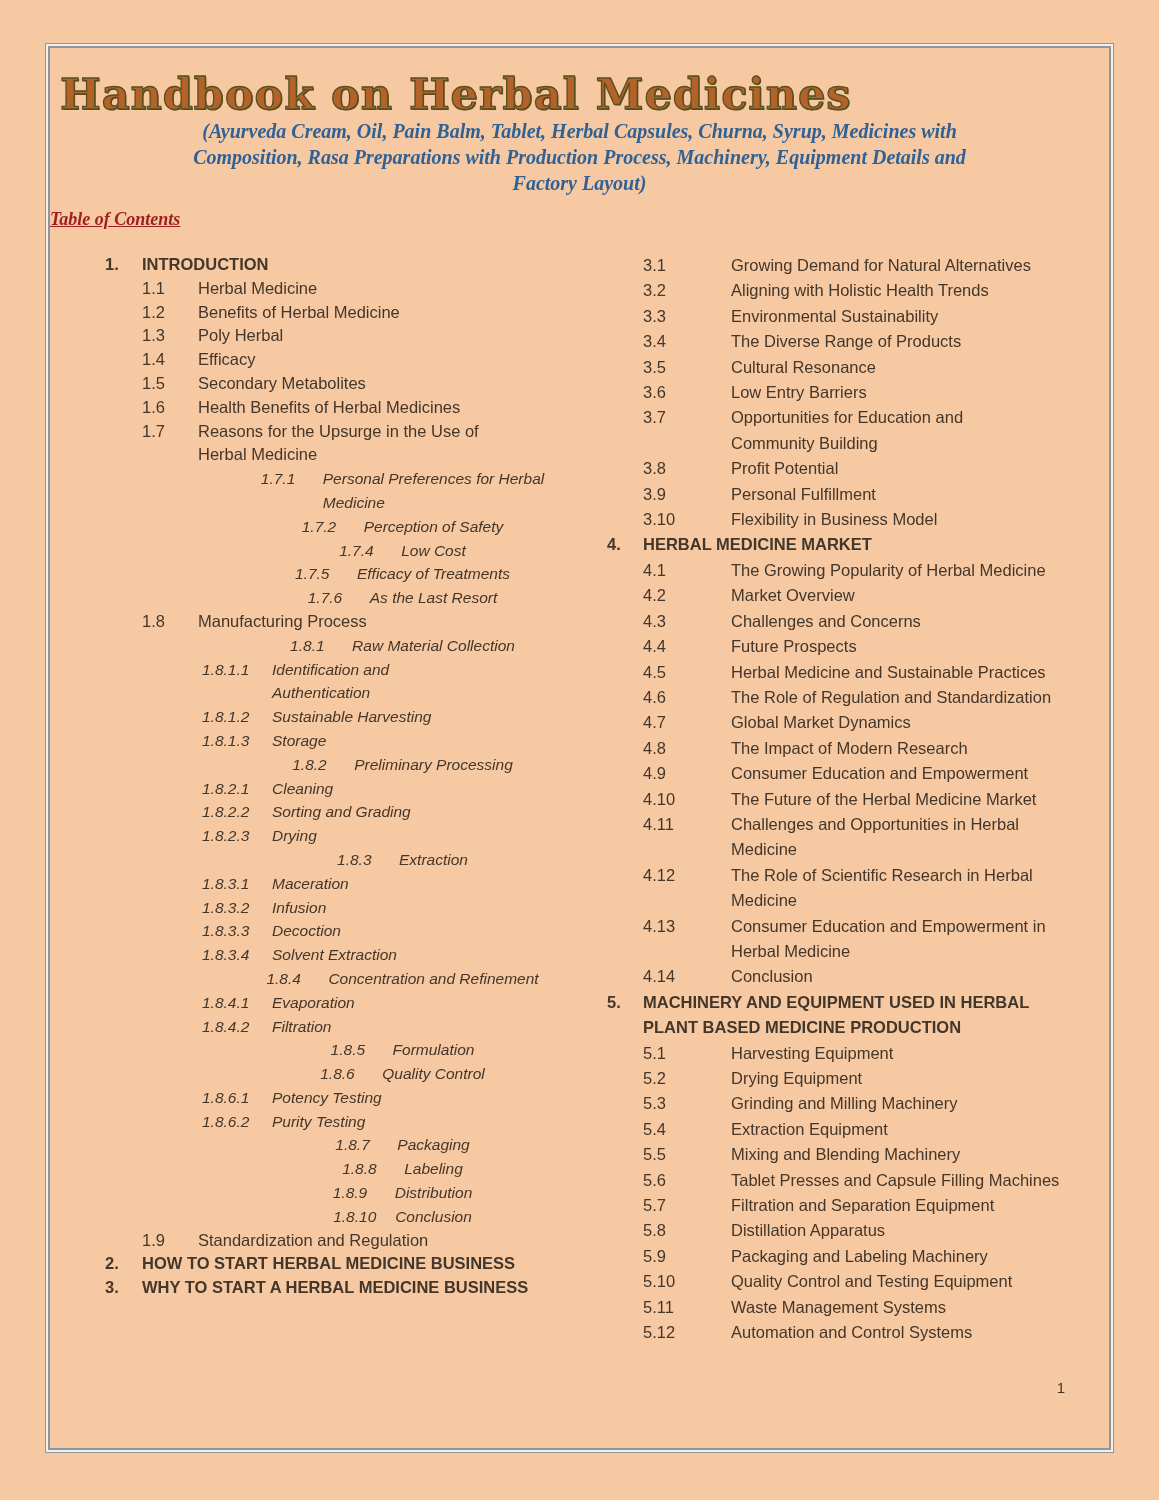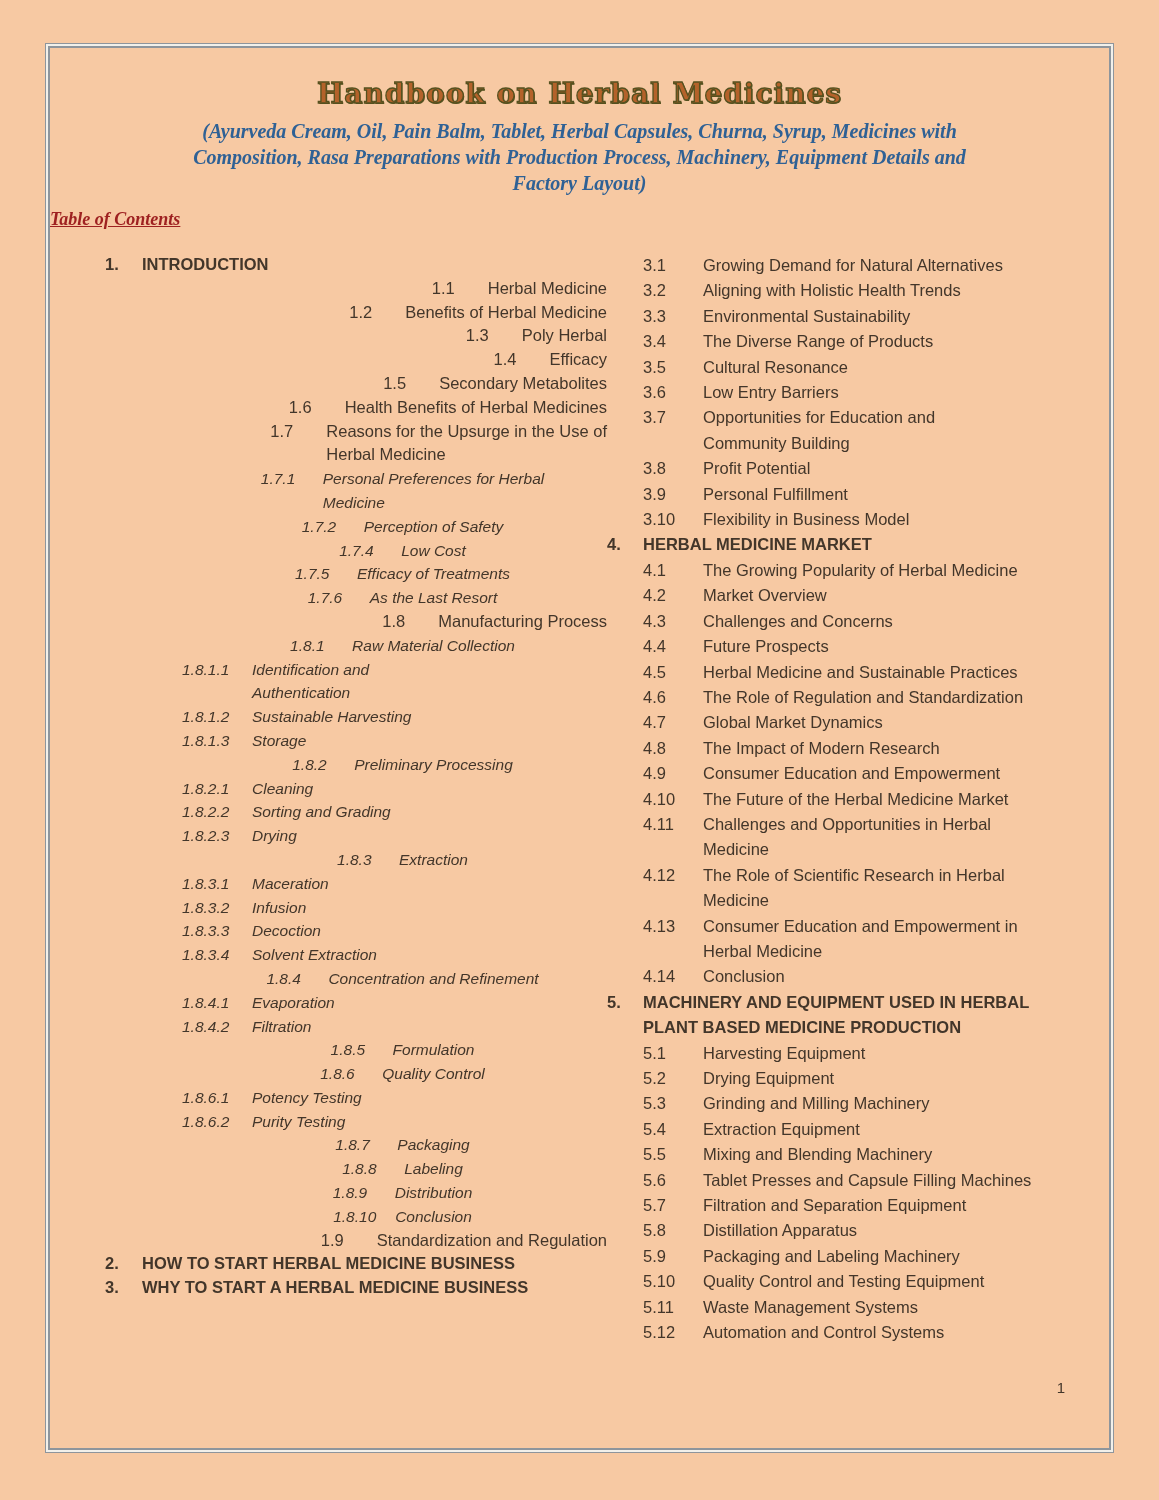--- a/index.html
+++ b/index.html
@@ -24,24 +24,23 @@
   }
   .frame{
     position:absolute;left:48px;top:46px;
     width:1063px;height:1404px;
     border:2px solid var(--border-line);
     box-shadow:0 0 0 2px var(--border-gap), 0 0 0 3px var(--border-line);
     box-sizing:border-box;
   }
   .doc-title{
     margin:26px 10px 0;
-    text-align:center;
     font-family:"DejaVu Serif", serif;
     font-weight:bold;
-    font-size:28px;
+    font-size:43px;
     line-height:40px;
     letter-spacing:1px;
     color:var(--title-fill);
     -webkit-text-stroke:1.3px var(--title-outline);
     text-shadow:1px 1px 0 var(--title-outline);
   }
   .doc-subtitle{
     margin:4px auto 12px;
     width:980px;
     text-align:center;
@@ -74,29 +73,29 @@
   .toc-col{flex:none;}
   .left{width:502px;line-height:23.8px;}
   .right{width:480px;line-height:25.4px;}
   .toc-row{display:flex;align-items:baseline;}
   .toc-row .num{flex:none;}
   .toc-row .txt{white-space:pre-line;}
   .lvl1{font-weight:bold;}
   .lvl3,.lvl4{font-style:italic;font-size:15.5px;}
   
   .left .lvl1 .num{width:37px;}
-  .left .lvl2{margin-left:37px;justify-content:flex-end;}
+  .left .lvl2{margin-left:37px;}
   .left .lvl2 .num{width:56px;}
   .left .lvl3{margin-left:93px;justify-content:center;}
   .left .lvl3 .num{width:62px;}
-  .left .lvl4{margin-left:77px;}
+  .left .lvl4{margin-left:97px;}
   .left .lvl4 .num{width:70px;}
   
   .right .lvl1 .num{width:36px;}
-  .right .lvl2{margin-left:36px;}
+  .right .lvl2{margin-left:36px;gap:28px;}
   .right .lvl2 .num{width:60px;}
   .page-number{
     position:absolute;
     right:44px;bottom:52px;
     font-size:15px;
     color:var(--body-text);
   }
 </style>
 </head>
 <body>

